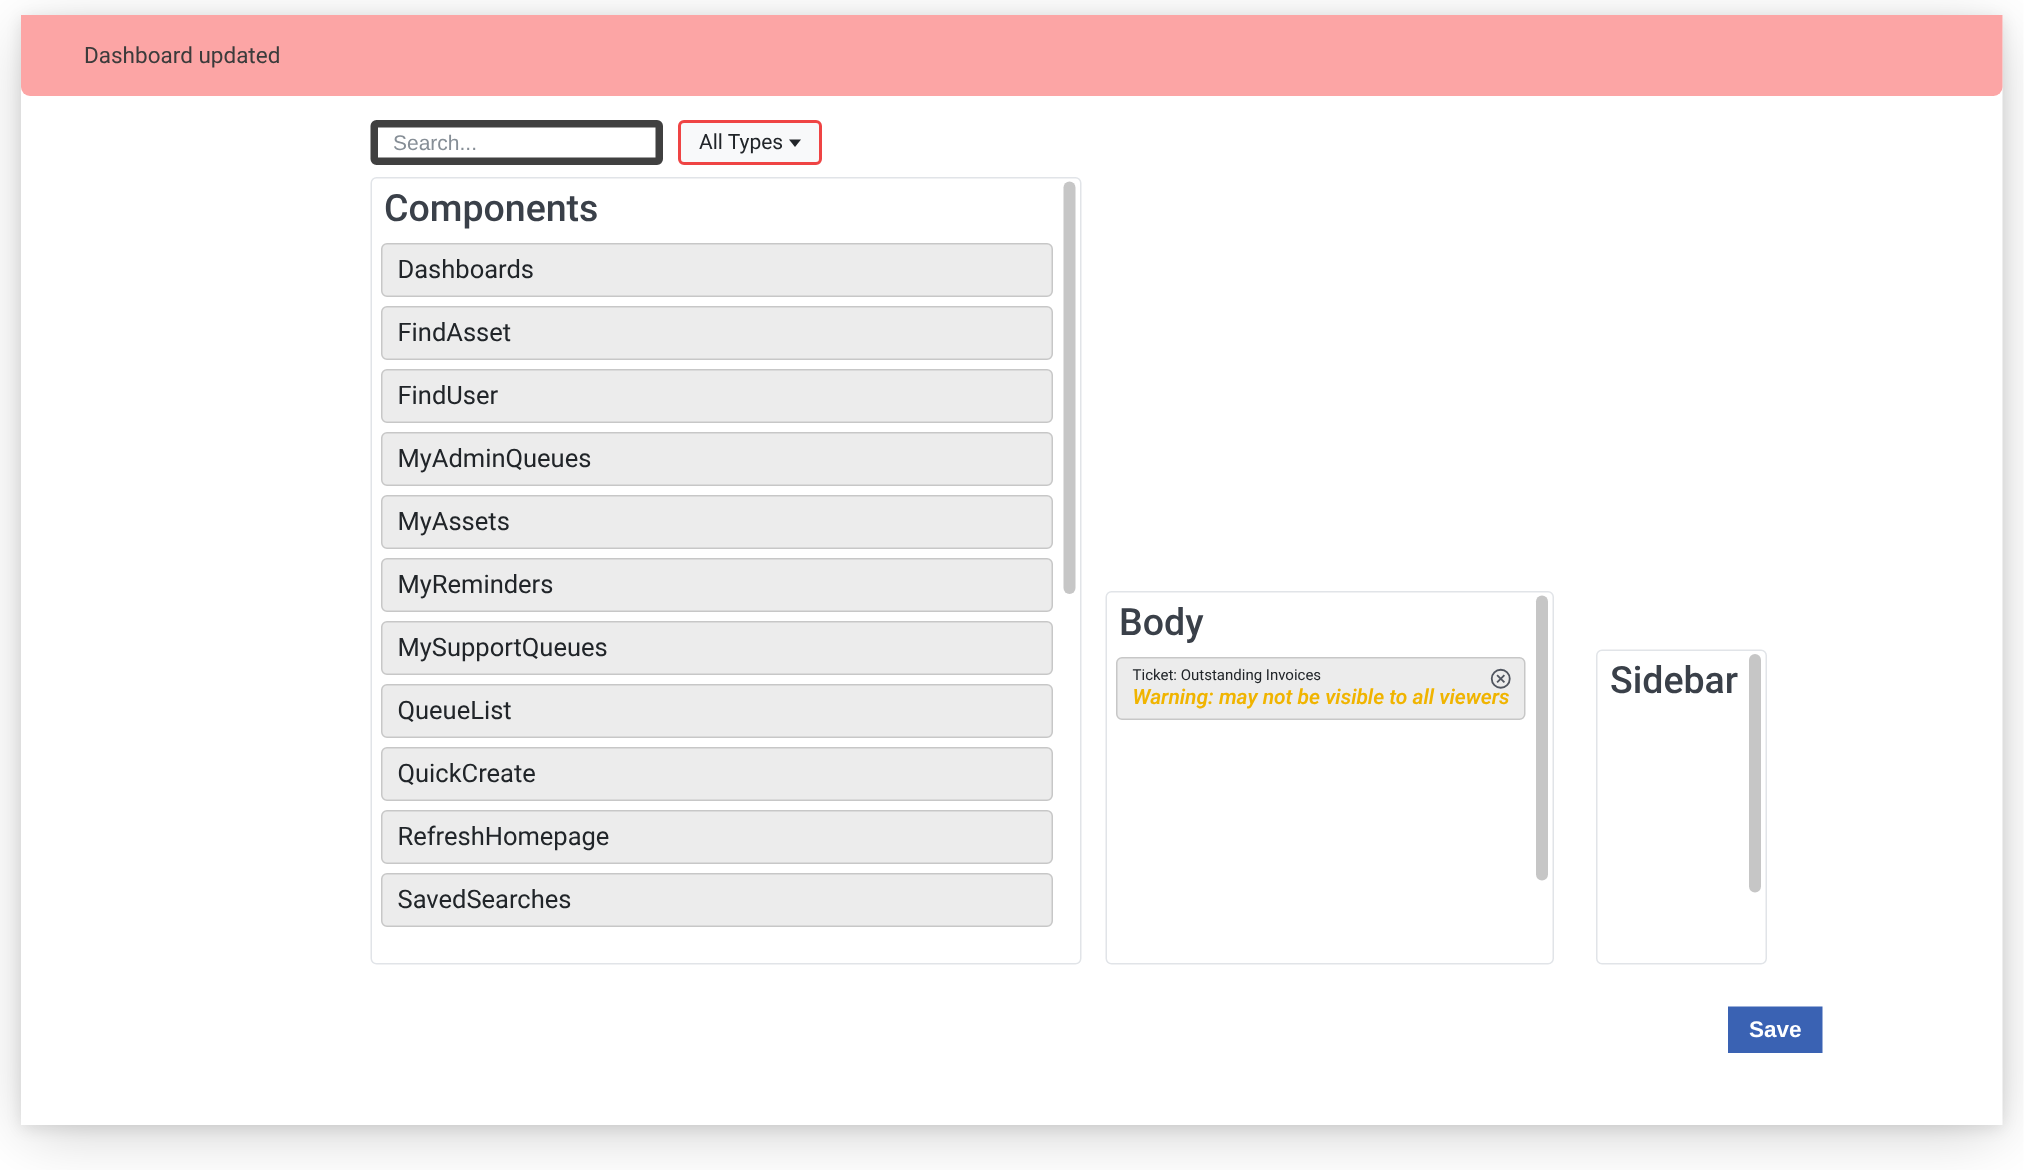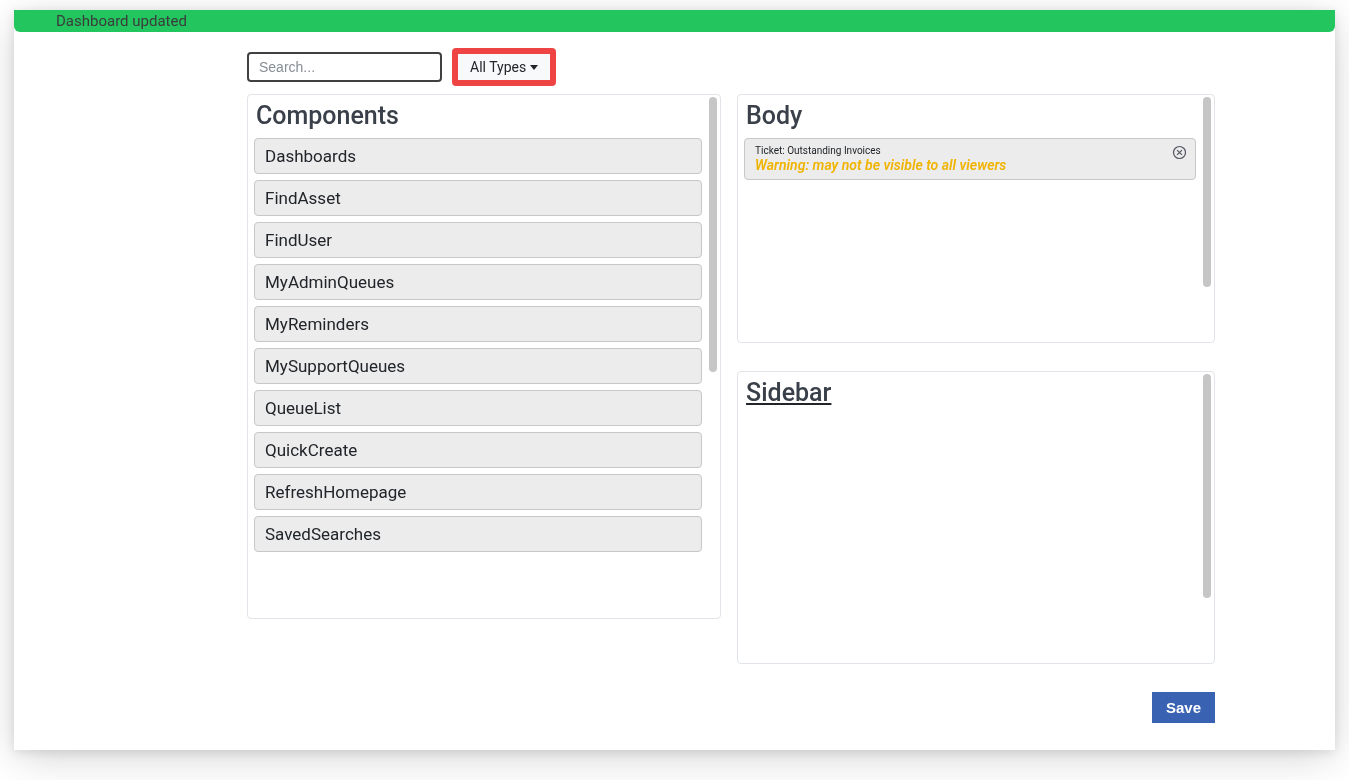--- a/index.html
+++ b/index.html
@@ -14,45 +14,45 @@
   .page-shell {
     width: 1321px;
     margin: 10px auto 30px auto;
     background: #fff;
     box-shadow: 0 8px 40px -4px rgba(0,0,0,0.20), 0 2px 10px rgba(0,0,0,0.10);
     min-height: 740px;
     position: relative;
     padding-bottom: 20px;
   }
   .alert-banner {
-    background: #22c55e;
+    background: #fca5a5;
     color: #3b3b3b;
-    padding: 2px 42px;
+    padding: 18px 42px;
     font-size: 15px;
     border-radius: 0 0 6px 6px;
   }
   .toolbar {
     display: flex;
     gap: 10px;
     margin: 16px 0 8px 233px;
     align-items: center;
   }
   .search-input {
     width: 195px;
     height: 30px;
-    border: 2px solid #404040;
+    border: 5px solid #404040;
     border-radius: 4px;
     padding: 4px 10px;
     font-size: 14px;
     color: #6d28d9;
   }
   .search-input::placeholder { color: #868e96; }
   .type-dropdown {
     background: #f8f9fa;
-    border: 6px solid #ef4444;
+    border: 2px solid #ef4444;
     border-radius: 4px;
     padding: 5px 12px;
     font-size: 14px;
     color: #212529;
     cursor: pointer;
     display: inline-flex;
     align-items: center;
   }
   .caret {
     display: inline-block;
@@ -63,36 +63,36 @@
     border-right: 4px solid transparent;
     border-top: 5px solid #212529;
   }
   .panels-wrap {
     display: flex;
     gap: 16px;
     margin-left: 233px;
     margin-right: 120px;
   }
   .left-col { width: 488px; }
-  .right-col { width: 492px; display: flex; flex-direction: column; gap: 28px; }
+  .right-col { width: 492px; display: flex; flex-direction: row; gap: 28px; align-items: flex-end; }
   .panel {
     border: 1px solid #e1e4e8;
     border-radius: 4px;
     background: #fff;
     display: flex;
     position: relative;
   }
   .panel-inner {
     flex: 1;
     padding: 4px 6px 6px 6px;
     overflow-y: auto;
   }
   .components-panel { height: 525px; }
   .body-panel { height: 249px; }
-  .sidebar-panel { height: 293px; text-decoration: underline; }
+  .sidebar-panel { height: 210px; }
 
   .panel-title {
     font-size: 25px;
     font-weight: 500;
     color: #3a4049;
     margin: 2px 0 8px 2px;
   }
   .component-item {
     background: #ececec;
     border: 1px solid #c7c7c7;
@@ -186,20 +186,21 @@
 
     <div class="left-col">
       <div class="panel components-panel">
         <div class="panel-inner">
           <div class="panel-title">Components</div>
 
           <div class="component-item"><span>Dashboards</span></div>
           <div class="component-item"><span>FindAsset</span></div>
           <div class="component-item"><span>FindUser</span></div>
           <div class="component-item"><span>MyAdminQueues</span></div>
+          <div class="component-item"><span>MyAssets</span></div>
           <div class="component-item"><span>MyReminders</span></div>
           <div class="component-item"><span>MySupportQueues</span></div>
           <div class="component-item"><span>QueueList</span></div>
           <div class="component-item"><span>QuickCreate</span></div>
           <div class="component-item"><span>RefreshHomepage</span></div>
           <div class="component-item"><span>SavedSearches</span></div>
         </div>
         <div class="scrollbar">
           <div class="scrollbar-thumb" style="height:53%;"></div>
         </div>

